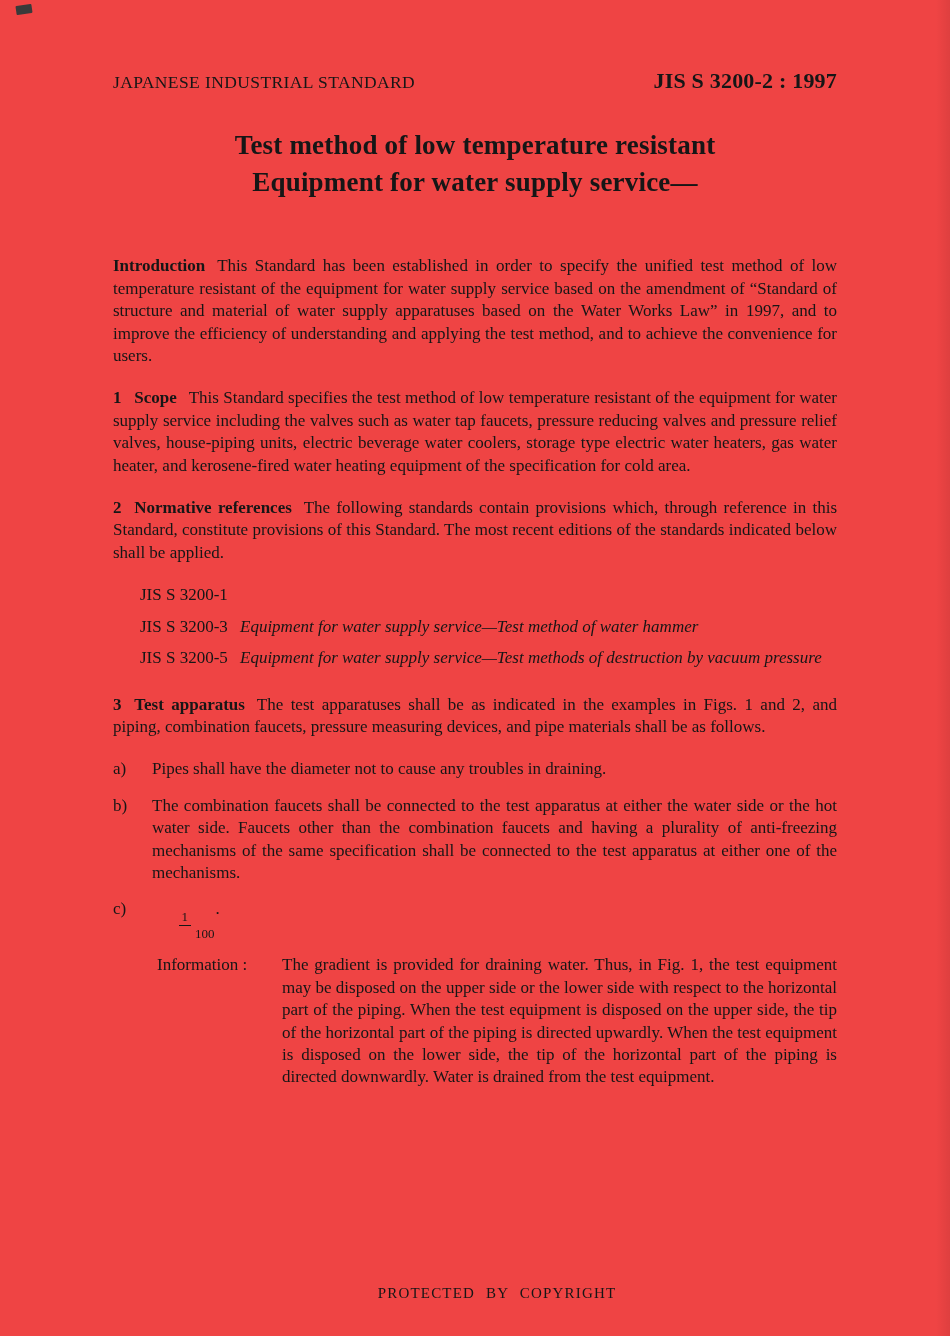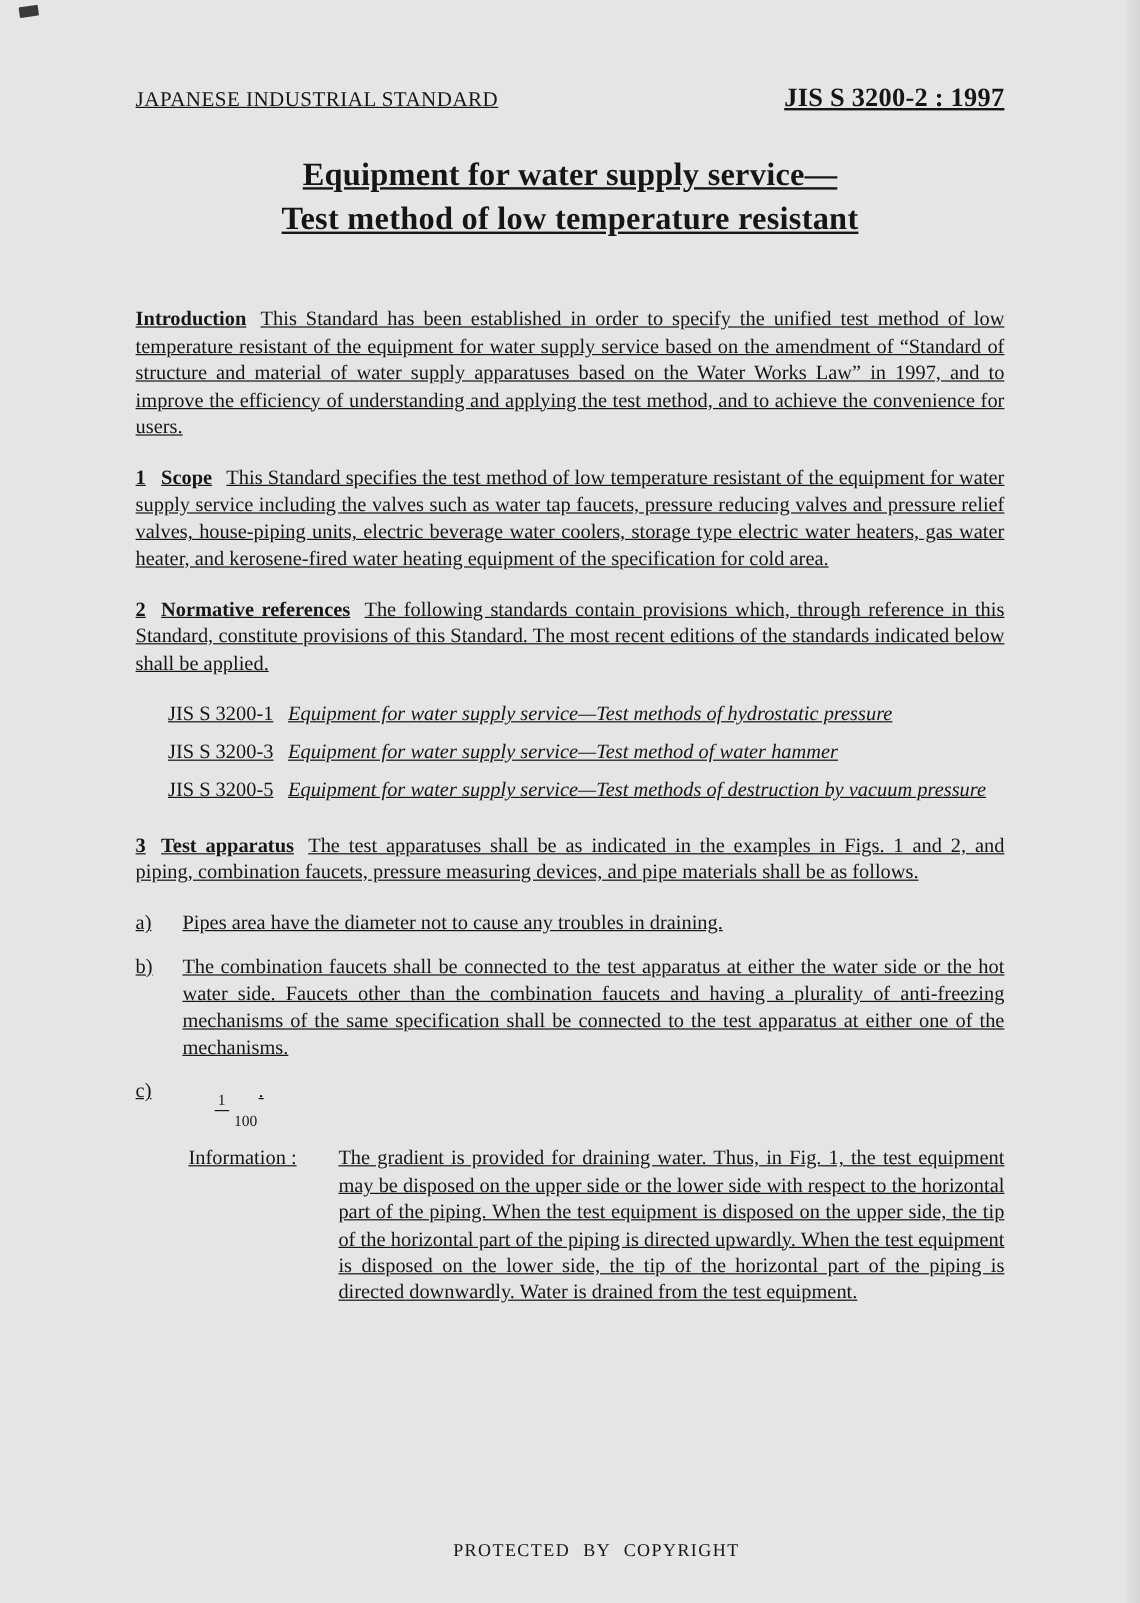--- a/index.html
+++ b/index.html
@@ -6,26 +6,25 @@
   html, body { background: #ffffff; }
   body {
     width: 950px; height: 1336px;
     font-family: "Liberation Serif", serif;
     color: #161616;
     -webkit-font-smoothing: antialiased;
   }
   .page {
     position: relative;
     width: 950px; height: 1336px;
-    background: #e5e5e5;
+    background: #ef4444;
     padding: 70px 113px 0 113px;
     font-size: 17px;
     line-height: 22.4px;
     overflow: hidden;
-    text-decoration: underline;
   }
   .scan-edge {
     position: absolute; top: 0; right: 0; width: 14px; height: 100%;
     background: linear-gradient(to right, rgba(0,0,0,0), rgba(0,0,0,0.07));
     pointer-events: none;
   }
   .scan-artifact {
     position: absolute; top: 5px; left: 16px;
     width: 16px; height: 9px;
     background: #3a3a3a;
@@ -88,51 +87,50 @@
 
   <div class="scan-artifact"></div>
   <div class="scan-edge"></div>
 
   <div class="header">
     <span class="header-left">JAPANESE INDUSTRIAL STANDARD</span>
     <span class="header-right">JIS S 3200-2 : 1997</span>
   </div>
 
   <h1 class="title">
+    <span class="title-line">Test method of low temperature resistant</span>
     <span class="title-line">Equipment for water supply service—</span>
-    <span class="title-line">Test method of low temperature resistant</span>
   </h1>
 
   <p class="para"><b class="lead">Introduction</b><span>This Standard has been established in order to specify the unified test method of low temperature resistant of the equipment for water supply service based on the amendment of “Standard of structure and material of water supply apparatuses based on the Water Works Law” in 1997, and to improve the efficiency of understanding and applying the test method, and to achieve the convenience for users.</span></p>
 
   <p class="para"><b class="sec-num">1</b><b class="lead">Scope</b><span>This Standard specifies the test method of low temperature resistant of the equipment for water supply service including the valves such as water tap faucets, pressure reducing valves and pressure relief valves, house-piping units, electric beverage water coolers, storage type electric water heaters, gas water heater, and kerosene-fired water heating equipment of the specification for cold area.</span></p>
 
   <p class="para"><b class="sec-num">2</b><b class="lead">Normative references</b><span>The following standards contain provisions which, through reference in this Standard, constitute provisions of this Standard.  The most recent editions of the standards indicated below shall be applied.</span></p>
 
   <div class="references">
     <div class="ref-row">
       <span class="ref-code">JIS S 3200-1</span>
-      <span class="ref-title">Equipment for water supply service—Test methods of hydrostatic pressure</span>
     </div>
     <div class="ref-row">
       <span class="ref-code">JIS S 3200-3</span>
       <span class="ref-title">Equipment for water supply service—Test method of water hammer</span>
     </div>
     <div class="ref-row">
       <span class="ref-code">JIS S 3200-5</span>
       <span class="ref-title">Equipment for water supply service—Test methods of destruction by vacuum pressure</span>
     </div>
   </div>
 
   <p class="para"><b class="sec-num">3</b><b class="lead">Test apparatus</b><span>The test apparatuses shall be as indicated in the examples in Figs. 1 and 2, and piping, combination faucets, pressure measuring devices, and pipe materials shall be as follows.</span></p>
 
   <div class="list-item">
     <span class="marker">a)</span>
     <div class="li-body">
-      <p class="li-text">Pipes area have the diameter not to cause any troubles in draining.</p>
+      <p class="li-text">Pipes shall have the diameter not to cause any troubles in draining.</p>
     </div>
   </div>
 
   <div class="list-item">
     <span class="marker">b)</span>
     <div class="li-body">
       <p class="li-text">The combination faucets shall be connected to the test apparatus at either the water side or the hot water side.  Faucets other than the combination faucets and having a plurality of anti-freezing mechanisms of the same specification shall be connected to the test apparatus at either one of the mechanisms.</p>
     </div>
   </div>
 

